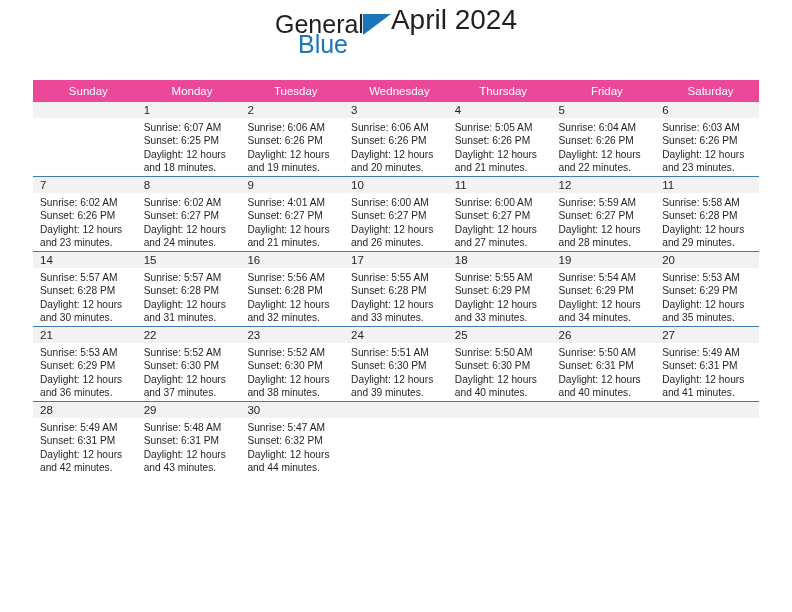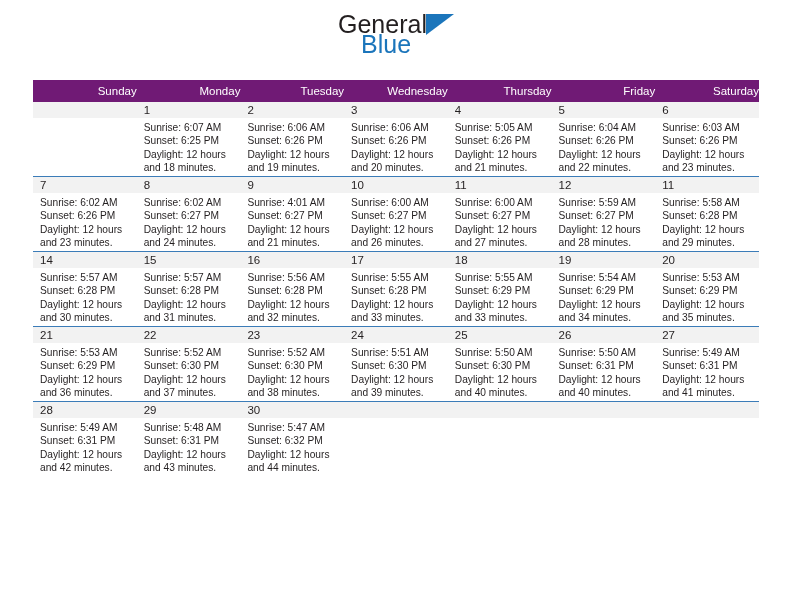--- a/index.html
+++ b/index.html
@@ -79,25 +79,25 @@
   }
 
   
   table.calendar {
     width: 726px;
     border-collapse: collapse;
     table-layout: fixed;
     margin-top: 2px;
   }
   table.calendar th {
-    background: #701a75;
+    background: #ec4899;
     color: #ffffff;
     font-size: 11.5px;
     font-weight: normal;
-    text-align: right;
+    text-align: center;
     padding: 5px 0 5px 7px;
     height: 11px;
     border: none;
   }
   td.daycell {
     vertical-align: top;
     padding: 0;
     border-top: 1.3px solid #3b7cb8;
     height: 74px;
     background: #ffffff;
@@ -136,20 +136,21 @@
 <div class="page">
 
   <div class="header">
 
     <div class="brand">
       <span class="brand-general">General</span><span class="brand-tri"></span>
       <span class="brand-blue">Blue</span>
     </div>
 
     <div class="title-block">
+      <div class="cal-title">April 2024</div>
     </div>
 
   </div>
 
   <table class="calendar">
     <thead>
       <tr>
         <th>Sunday</th>
         <th>Monday</th>
         <th>Tuesday</th>

